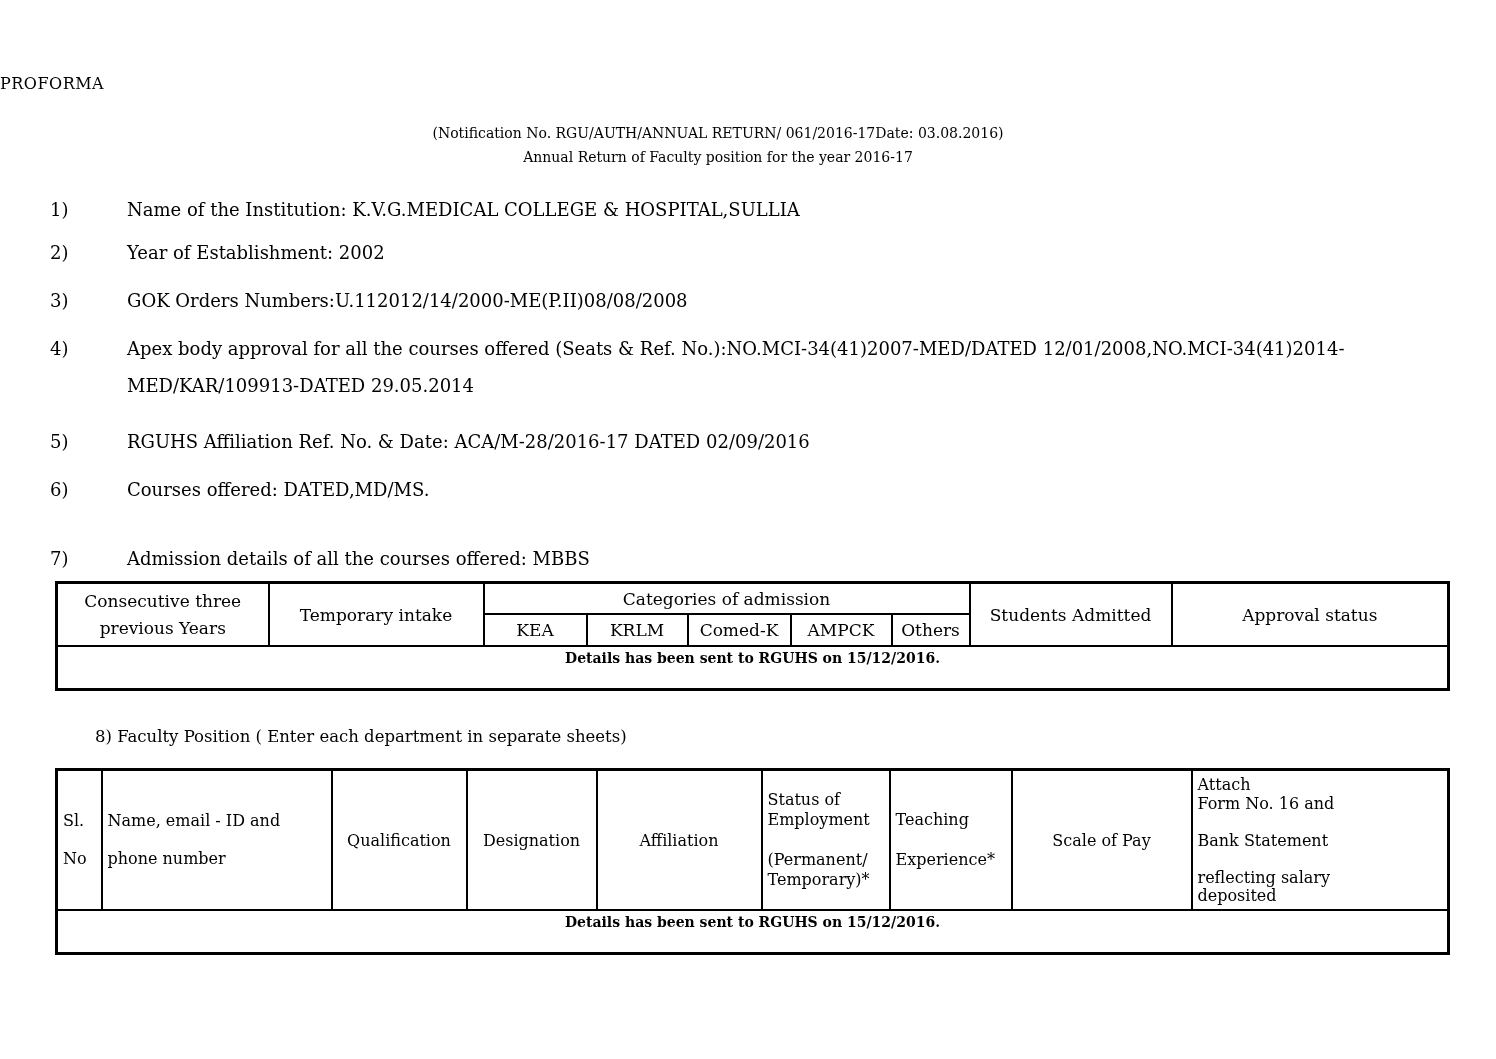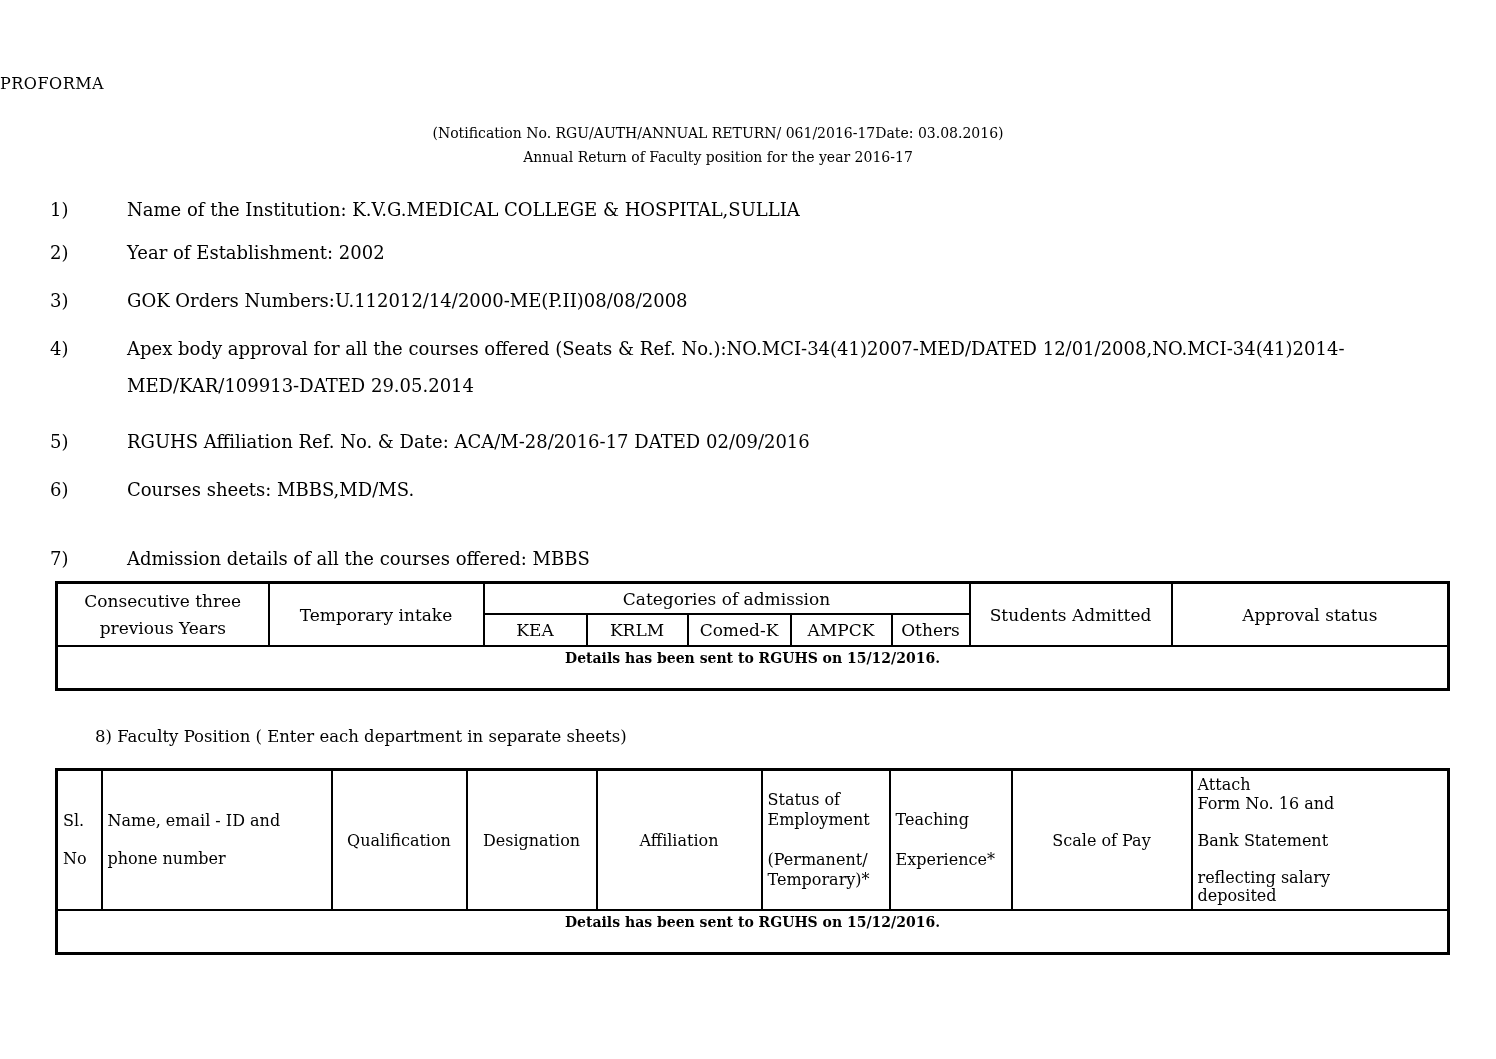--- a/index.html
+++ b/index.html
@@ -120,21 +120,21 @@
     <span class="num">3)</span><span>GOK Orders Numbers:U.112012/14/2000-ME(P.II)08/08/2008</span>
   </div>
   <div class="item" style="top:338px">
     <div><span class="num">4)</span><span>Apex body approval for all the courses offered (Seats &amp; Ref. No.):NO.MCI-34(41)2007-MED/DATED 12/01/2008,NO.MCI-34(41)2014-</span></div>
     <div class="cont2">MED/KAR/109913-DATED 29.05.2014</div>
   </div>
   <div class="item" style="top:431px">
     <span class="num">5)</span><span>RGUHS Affiliation Ref. No. &amp; Date: ACA/M-28/2016-17 DATED 02/09/2016</span>
   </div>
   <div class="item" style="top:479px">
-    <span class="num">6)</span><span>Courses sheets: MBBS,MD/MS.</span>
+    <span class="num">6)</span><span>Courses offered: DATED,MD/MS.</span>
   </div>
   <div class="item" style="top:548px">
     <span class="num">7)</span><span>Admission details of all the courses offered: MBBS</span>
   </div>
 
   <table class="t1">
     <colgroup>
       <col style="width:212px">
         <col style="width:215px">
         <col style="width:103px">

